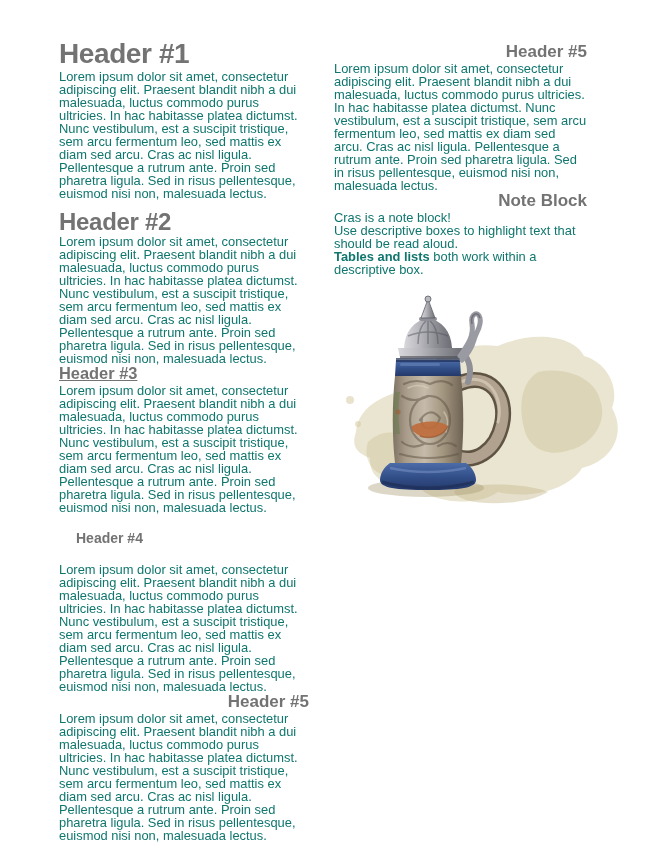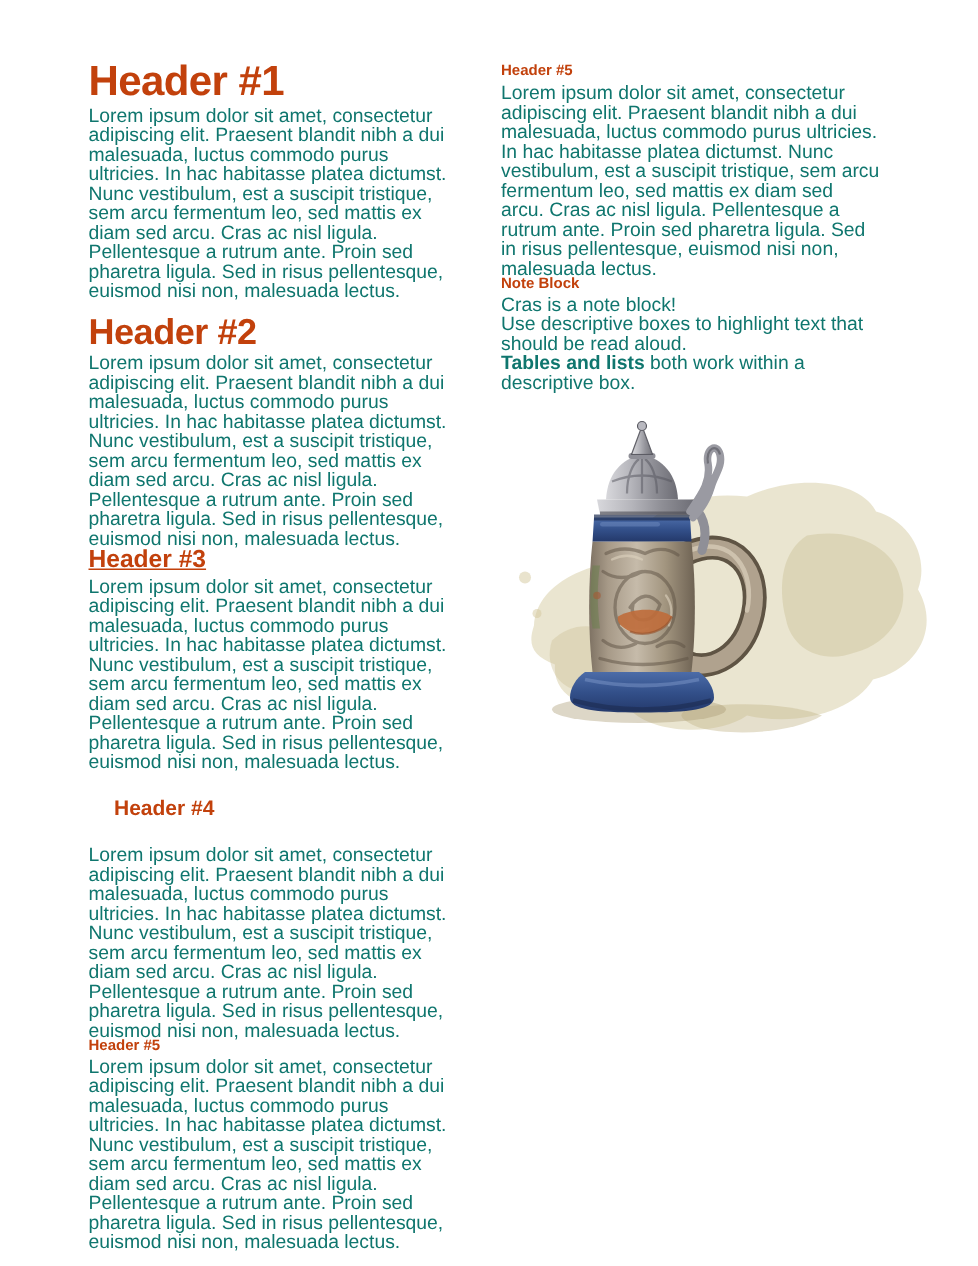--- a/index.html
+++ b/index.html
@@ -19,28 +19,28 @@
   .col-left  { left: 59px;  top: 40px; width: 250px; }
   .col-right { left: 334px; top: 43px; width: 253px; }
 
   .col p {
     margin: 0;
     font-size: 12.9px;
     line-height: 13px;
     color: #0f766e;
   }
   .col h1, .col h2, .col h3, .col h4, .col h5 {
-    color: #c2410c;
+    color: #737373;
     font-weight: 700;
   }
   .col h1 { font-size: 28px;   line-height: 1.0;  margin: 0 0 2px; letter-spacing: -0.4px; }
   .col h2 { font-size: 24px;   line-height: 1.0;  margin: 10px 0 1px; letter-spacing: -0.3px; }
   .col h3 { font-size: 16.4px; line-height: 1.05; margin: 0 0 2px; text-decoration: underline; }
   .col h4 { font-size: 14px;   line-height: 1.05; margin: 17px; }
-  .col h5 { font-size: 10px; line-height: 1.05; margin: 0 0 1px; }
+  .col h5 { font-size: 17px; line-height: 1.05; margin: 0 0 1px; text-align: right; }
 
   .col p strong { font-weight: 700; }
 
   figure.stein-figure {
     margin: 16px 0 0 4px;
     width: 290px; height: 222px;
     padding: 0;
   }
   figure.stein-figure svg { display: block; }
 </style>

